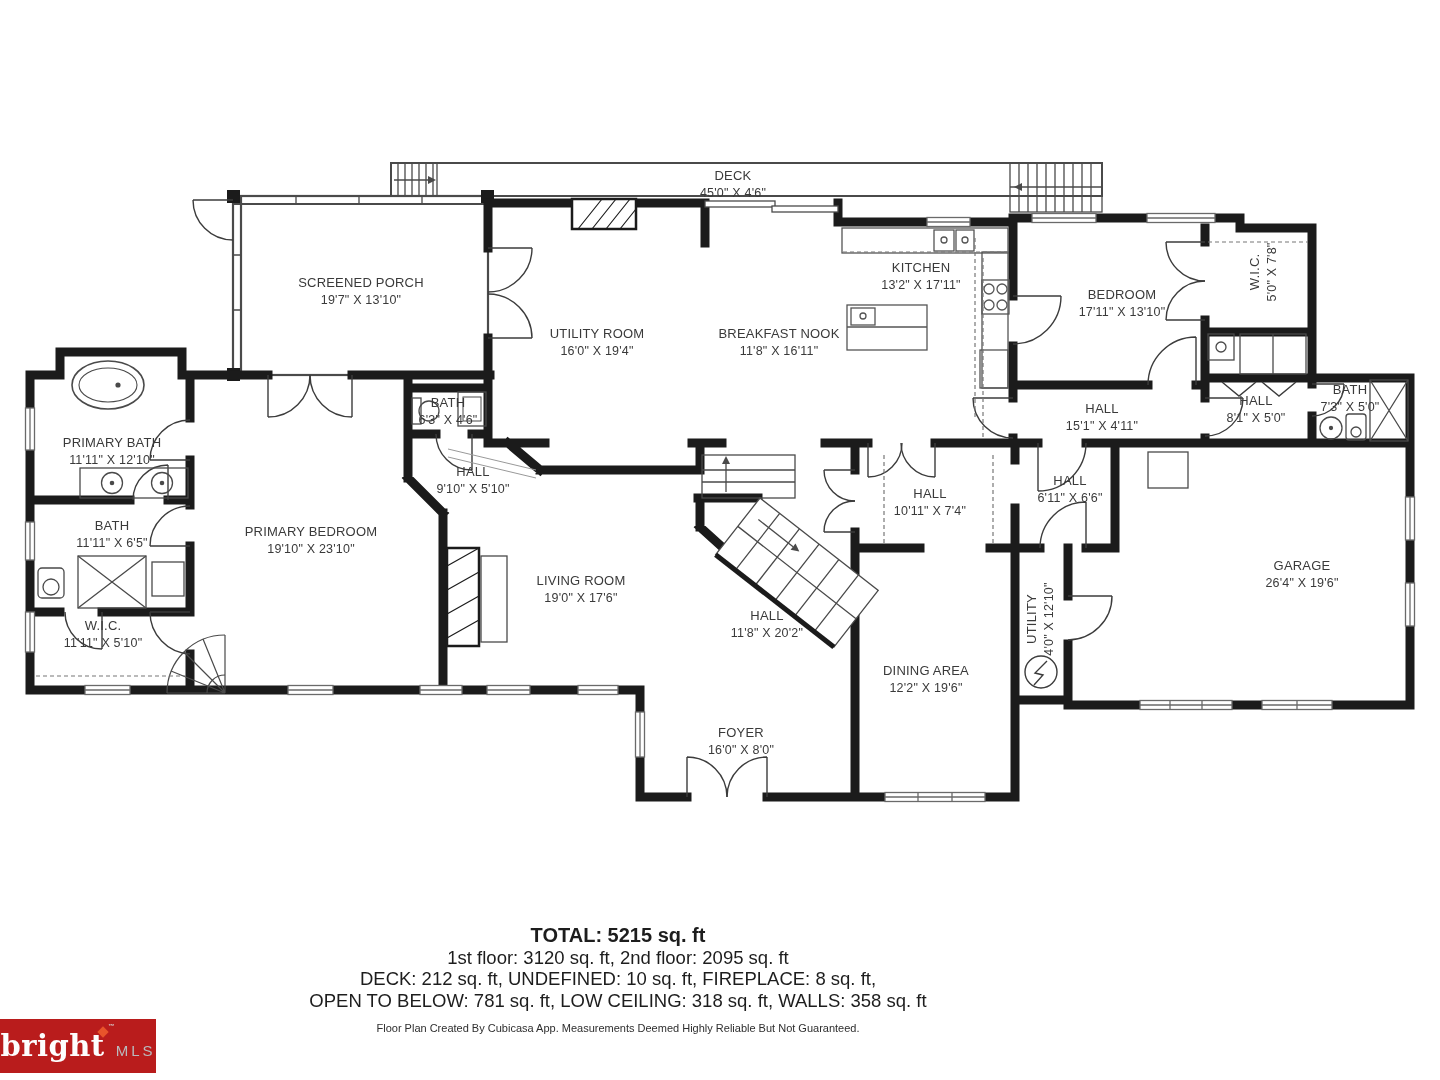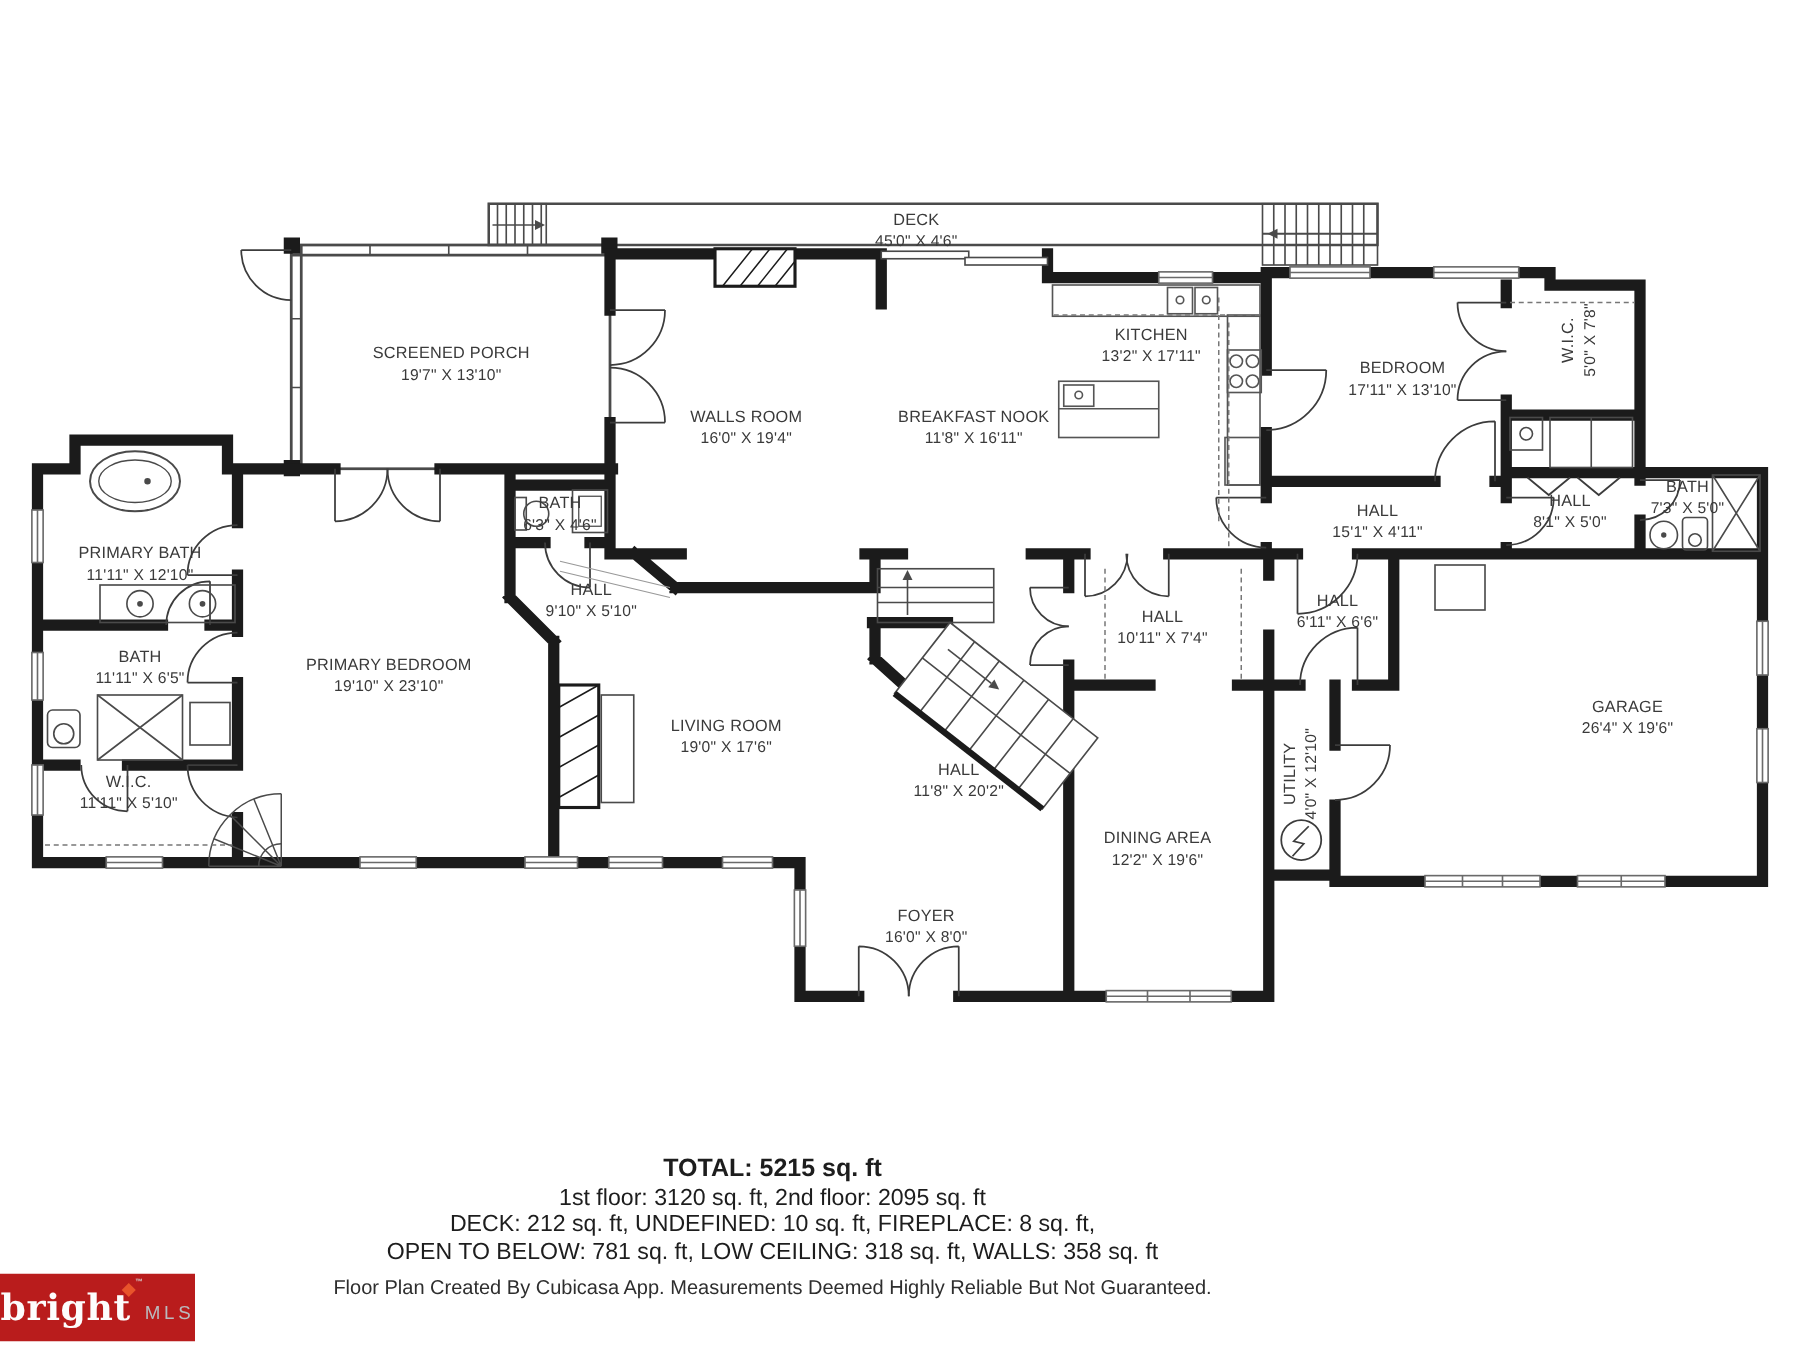--- a/index.html
+++ b/index.html
@@ -6,21 +6,21 @@
   .stage{position:relative;width:1440px;height:1080px;background:#fff;overflow:hidden;
          font-family:"Liberation Sans",sans-serif;}
   svg{position:absolute;left:0;top:0;}
   .lbl{position:absolute;transform:translate(-50%,-50%);text-align:center;white-space:nowrap;
        font-size:13px;line-height:1.28;color:#3a3a3a;letter-spacing:.2px;}
   .lbl .rd{font-size:12.5px;}
   .lbl.rot{transform:translate(-50%,-50%) rotate(-90deg);}
   .summary{position:absolute;left:0;top:924px;width:1236px;text-align:center;color:#1d1d1d;}
   .summary .t{font-size:20px;font-weight:bold;line-height:1.15;}
   .summary .l{font-size:18.5px;line-height:1.15;}
-  .summary .d{font-size:16px;margin-top:11px;color:#2e2e2e;}
+  .summary .d{font-size:11px;margin-top:11px;color:#2e2e2e;}
   .logo{position:absolute;left:0;top:1019px;width:156px;height:54px;background:#b91c1c;
         display:flex;align-items:center;justify-content:center;}
   .logo .b{position:relative;color:#fdfdfd;font-family:"DejaVu Serif",serif;
            font-size:29px;font-weight:600;letter-spacing:.5px;}
   .logo .spark{position:absolute;top:-1px;right:-2px;width:8px;height:8px;background:#e8542b;
                transform:rotate(45deg);}
   .logo .tm{position:absolute;top:-6px;right:-10px;font-size:6px;color:#d8d8d8;
             font-family:"Liberation Sans",sans-serif;}
   .logo .m{color:#b9babd;font-family:"Liberation Sans",sans-serif;font-size:15px;
            letter-spacing:3px;margin-left:11px;margin-top:8px;}
@@ -286,21 +286,21 @@
 
   <div class="lbl" style="left:733px;top:184px">
     <div class="rn">DECK</div>
       <div class="rd">45'0" X 4'6"</div>
     </div>
   <div class="lbl" style="left:361px;top:291px">
     <div class="rn">SCREENED PORCH</div>
       <div class="rd">19'7" X 13'10"</div>
     </div>
   <div class="lbl" style="left:597px;top:342px">
-    <div class="rn">WALLS ROOM</div>
+    <div class="rn">UTILITY ROOM</div>
       <div class="rd">16'0" X 19'4"</div>
     </div>
   <div class="lbl" style="left:779px;top:342px">
     <div class="rn">BREAKFAST NOOK</div>
       <div class="rd">11'8" X 16'11"</div>
     </div>
   <div class="lbl" style="left:921px;top:276px">
     <div class="rn">KITCHEN</div>
       <div class="rd">13'2" X 17'11"</div>
     </div>

